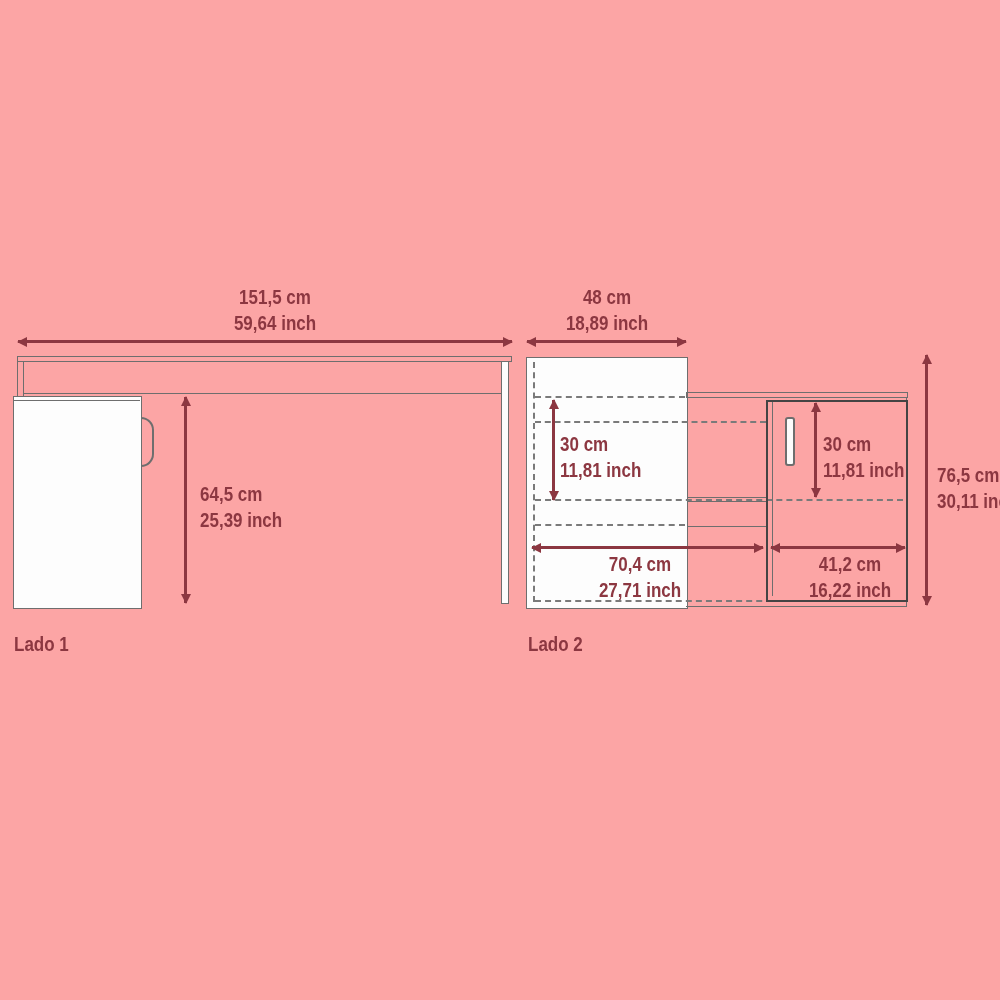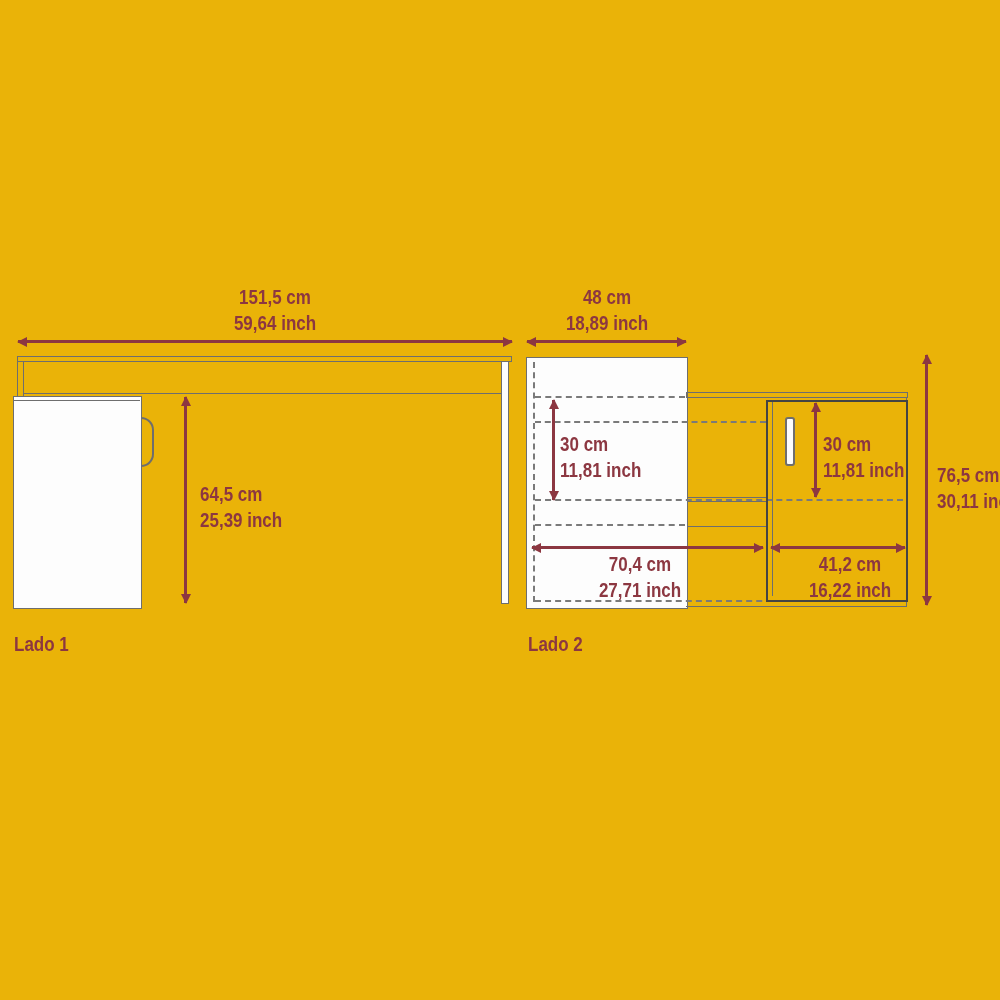--- a/index.html
+++ b/index.html
@@ -30,21 +30,21 @@
   
   .handle-arc{position:absolute;border:2px solid var(--ln);border-left:none;
     border-radius:0 24px 24px 0 / 0 24px 24px 0;background:transparent;}
   
   .door{position:absolute;border:2px solid var(--lnd);background:transparent;}
   .handle-slot{position:absolute;border:2px solid var(--ln);border-radius:3px;background:#fdfdfd;}
 </style>
 </head>
 <body style="background: rgb(253, 253, 253);">
 
-<div class="canvas" style="--dim: #8c3741; --ln: #6e6e6e; --lnd: #444444; background: #eab308;">
+<div class="canvas" style="--dim: #8c3741; --ln: #6e6e6e; --lnd: #444444; background: #fca5a5;">
 
   <div>
 
     <div class="dim-h" style="left:18px;top:340px;width:494px;">
         <span class="hl"></span>
         <span class="hr"></span>
       </div>
     <div class="dim-label center" style="left:160px;top:284px;width:230px;">
       <div>151,5 cm</div>
       <div>59,64 inch</div>

